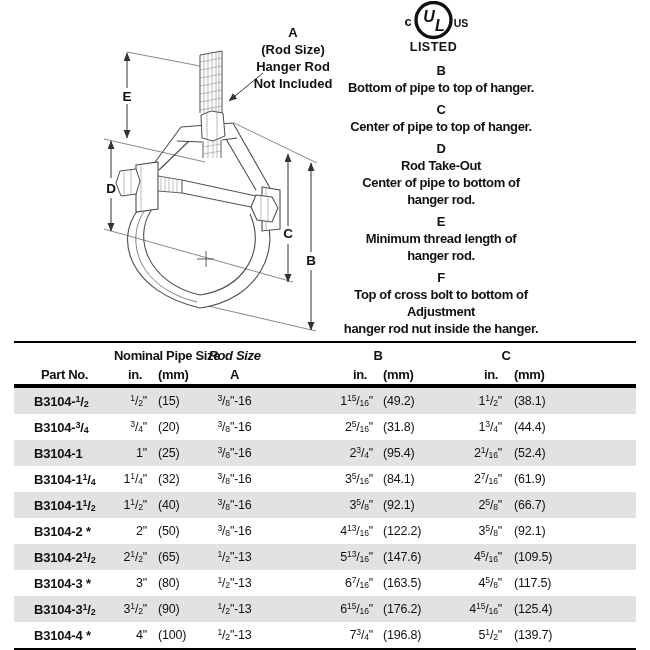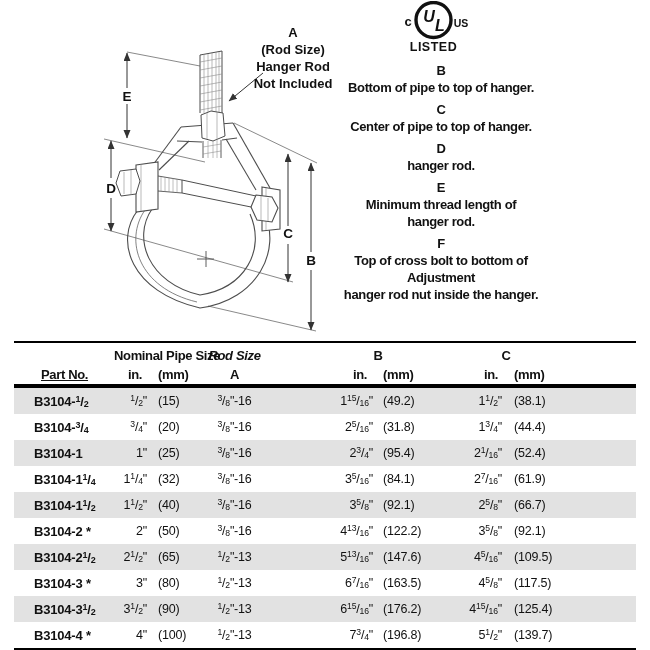--- a/index.html
+++ b/index.html
@@ -34,21 +34,21 @@
   .thead{border-bottom:4px solid #000;padding-top:2px;}
   .h-row1{height:18px;}
   .h-row2{height:19px;padding-bottom:2px;}
   .h-row1 .hcell,.h-row2 .hcell{
     font-size:13px;font-weight:700;letter-spacing:-0.35px;align-self:end;white-space:nowrap;
   }
   .hc-pipe{grid-column:2/4;text-align:center;padding-right:10px;}
   .hc-rod{grid-column:4/5;text-align:center;font-style:italic;}
   .hc-b{grid-column:5/7;text-align:center;padding-left:52px;}
   .hc-c{grid-column:7/9;text-align:center;padding-left:20px;}
-  .hc-part{grid-column:1/2;text-align:left;padding-left:27px;text-decoration:underline;}
+  .hc-part{grid-column:1/2;text-align:left;padding-left:27px;}
   .hc-in-r{text-align:right;padding-right:10px;}
   .hc-mm-l{text-align:left;padding-left:6px;}
   .hc-a{text-align:center;}
   .data-row{height:26px;}
   .data-row.stripe{background:#e2e2e2;}
   .cell{font-size:12.5px;letter-spacing:-0.2px;white-space:nowrap;}
   .cell.part{font-weight:700;font-size:13px;padding-left:20px;}
   .cell.r{text-align:right;padding-right:5px;}
   .cell.r.pr4{padding-right:4px;}
   .cell.r.pr6{padding-right:6px;}
@@ -204,20 +204,22 @@
     <div class="def-block">
       <div class="def-key">B</div>
       <div class="def-line">Bottom of pipe to top of hanger.</div>
     </div>
     <div class="def-block">
       <div class="def-key">C</div>
       <div class="def-line">Center of pipe to top of hanger.</div>
     </div>
     <div class="def-block">
       <div class="def-key">D</div>
+      <div class="def-line">Rod Take-Out</div>
+      <div class="def-line">Center of pipe to bottom of</div>
       <div class="def-line">hanger rod.</div>
     </div>
     <div class="def-block">
       <div class="def-key">E</div>
       <div class="def-line">Minimum thread length of</div>
       <div class="def-line">hanger rod.</div>
     </div>
     <div class="def-block">
       <div class="def-key">F</div>
       <div class="def-line">Top of cross bolt to bottom of</div>

